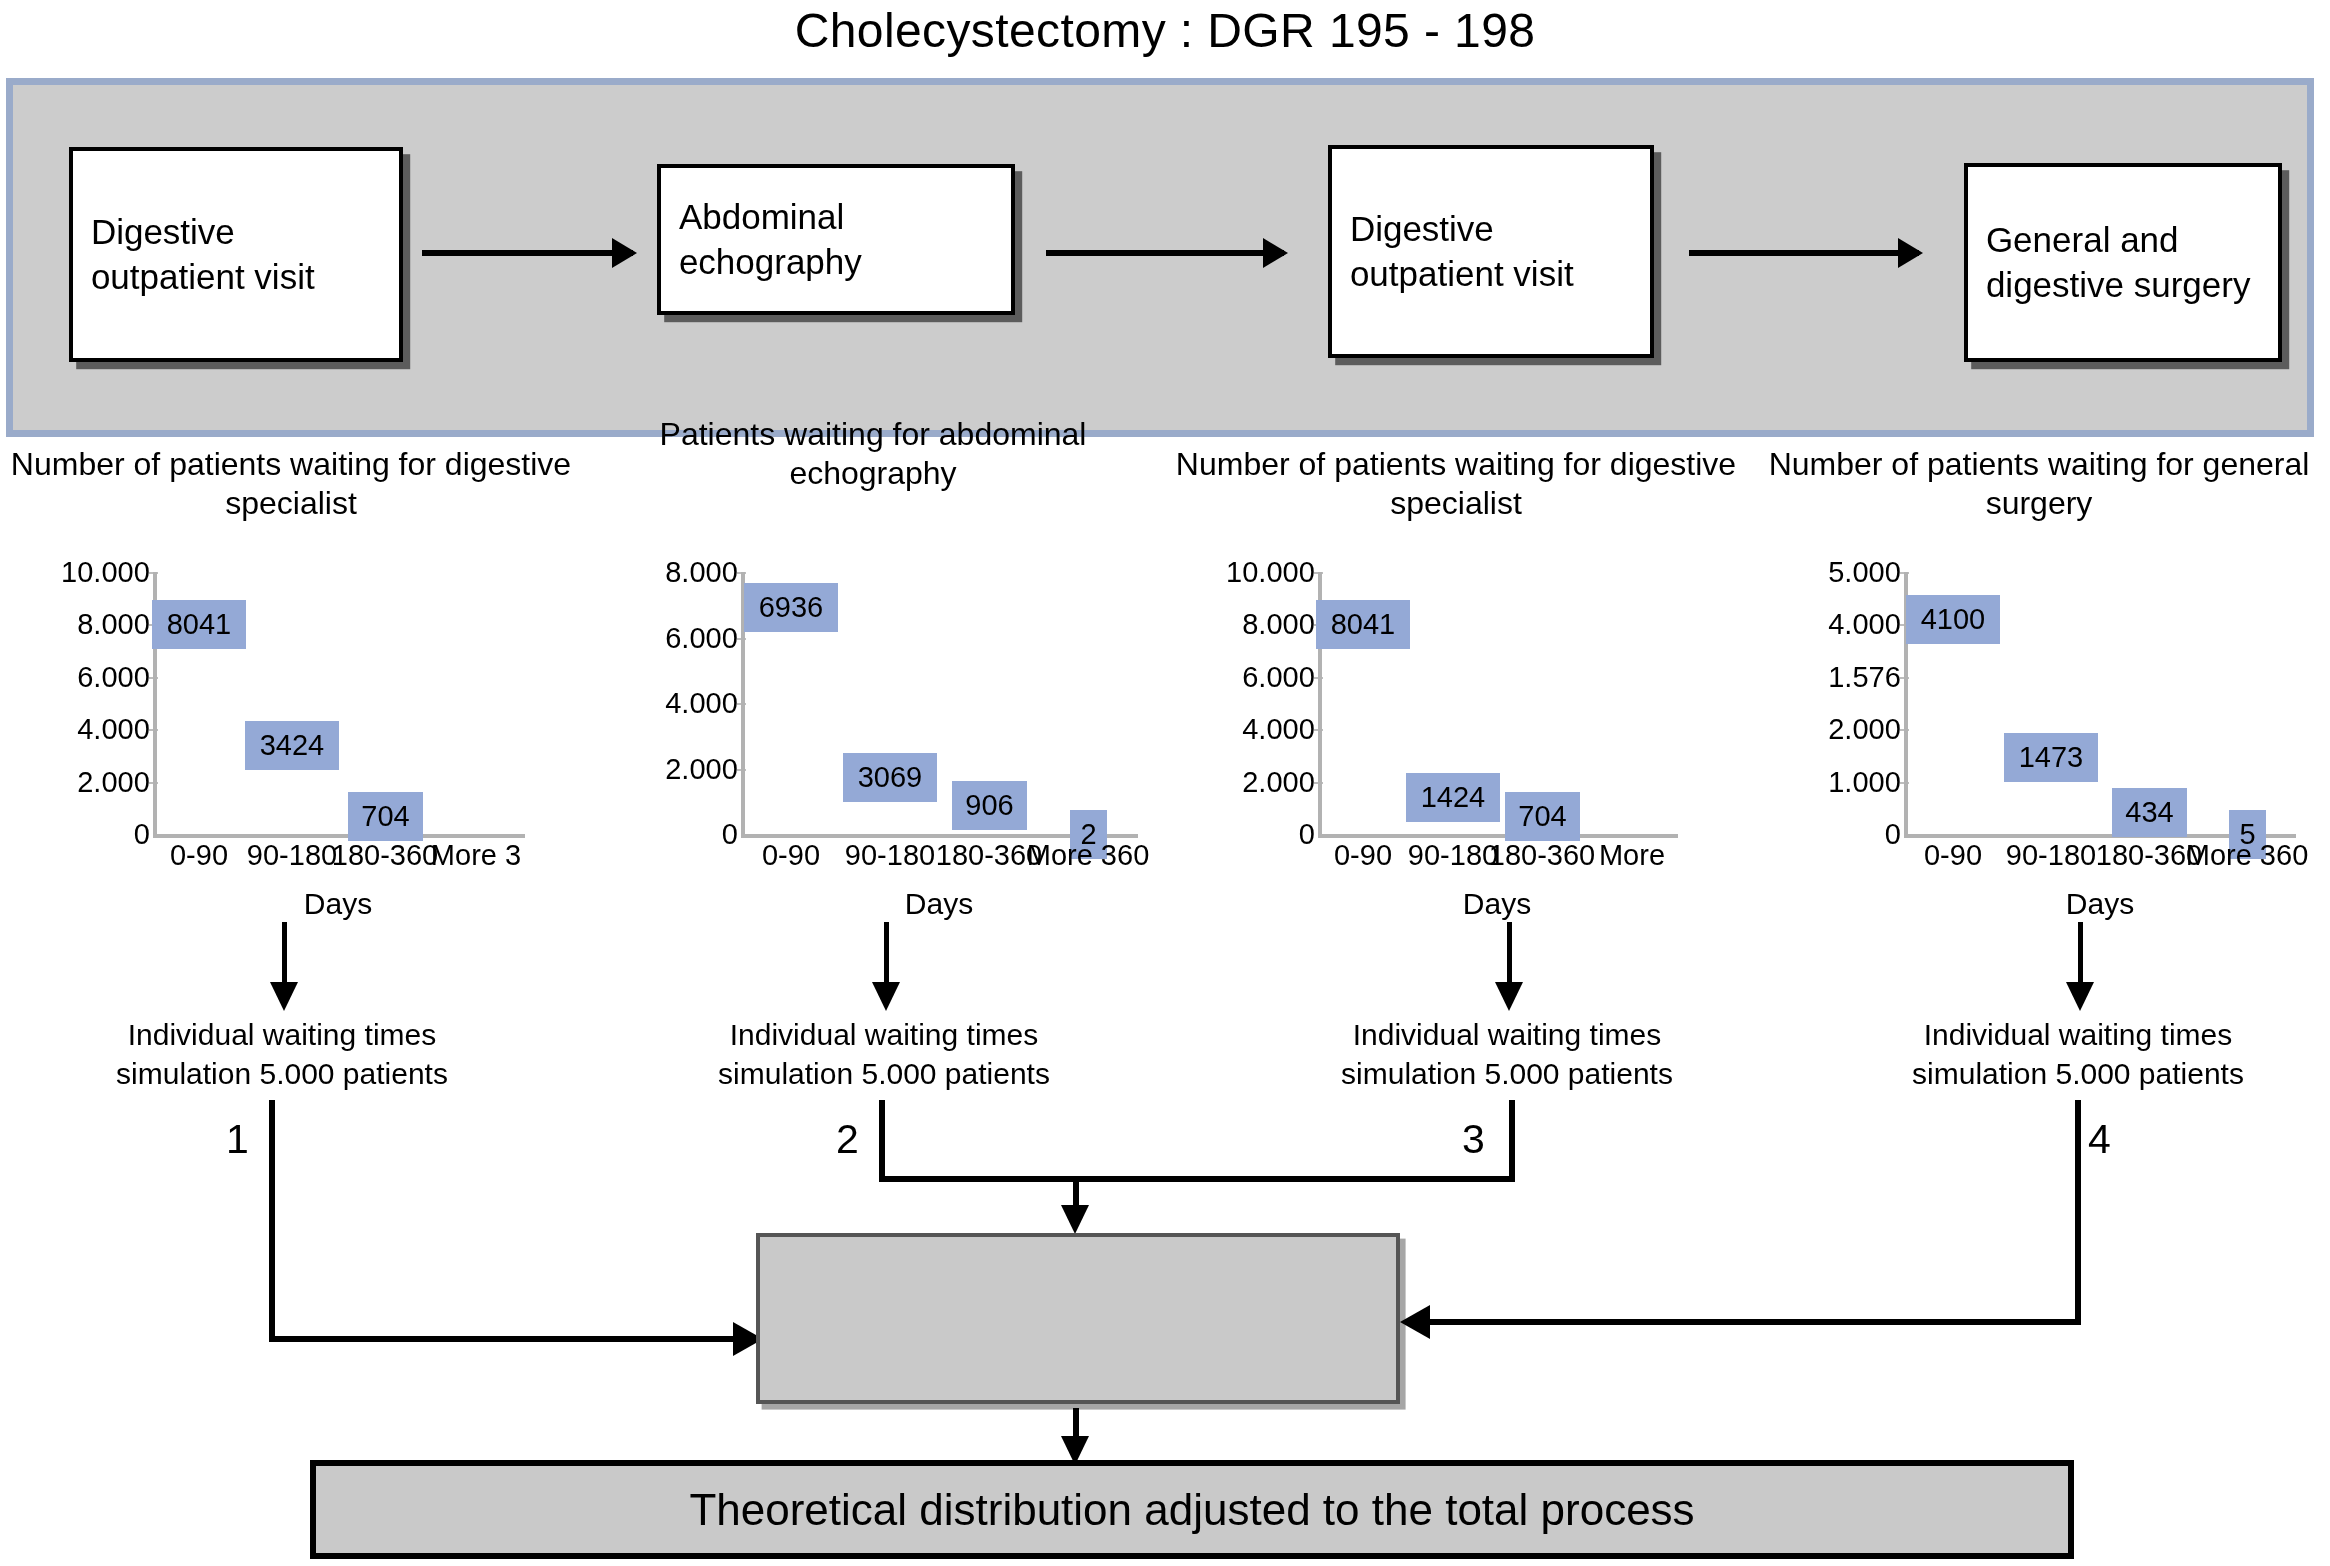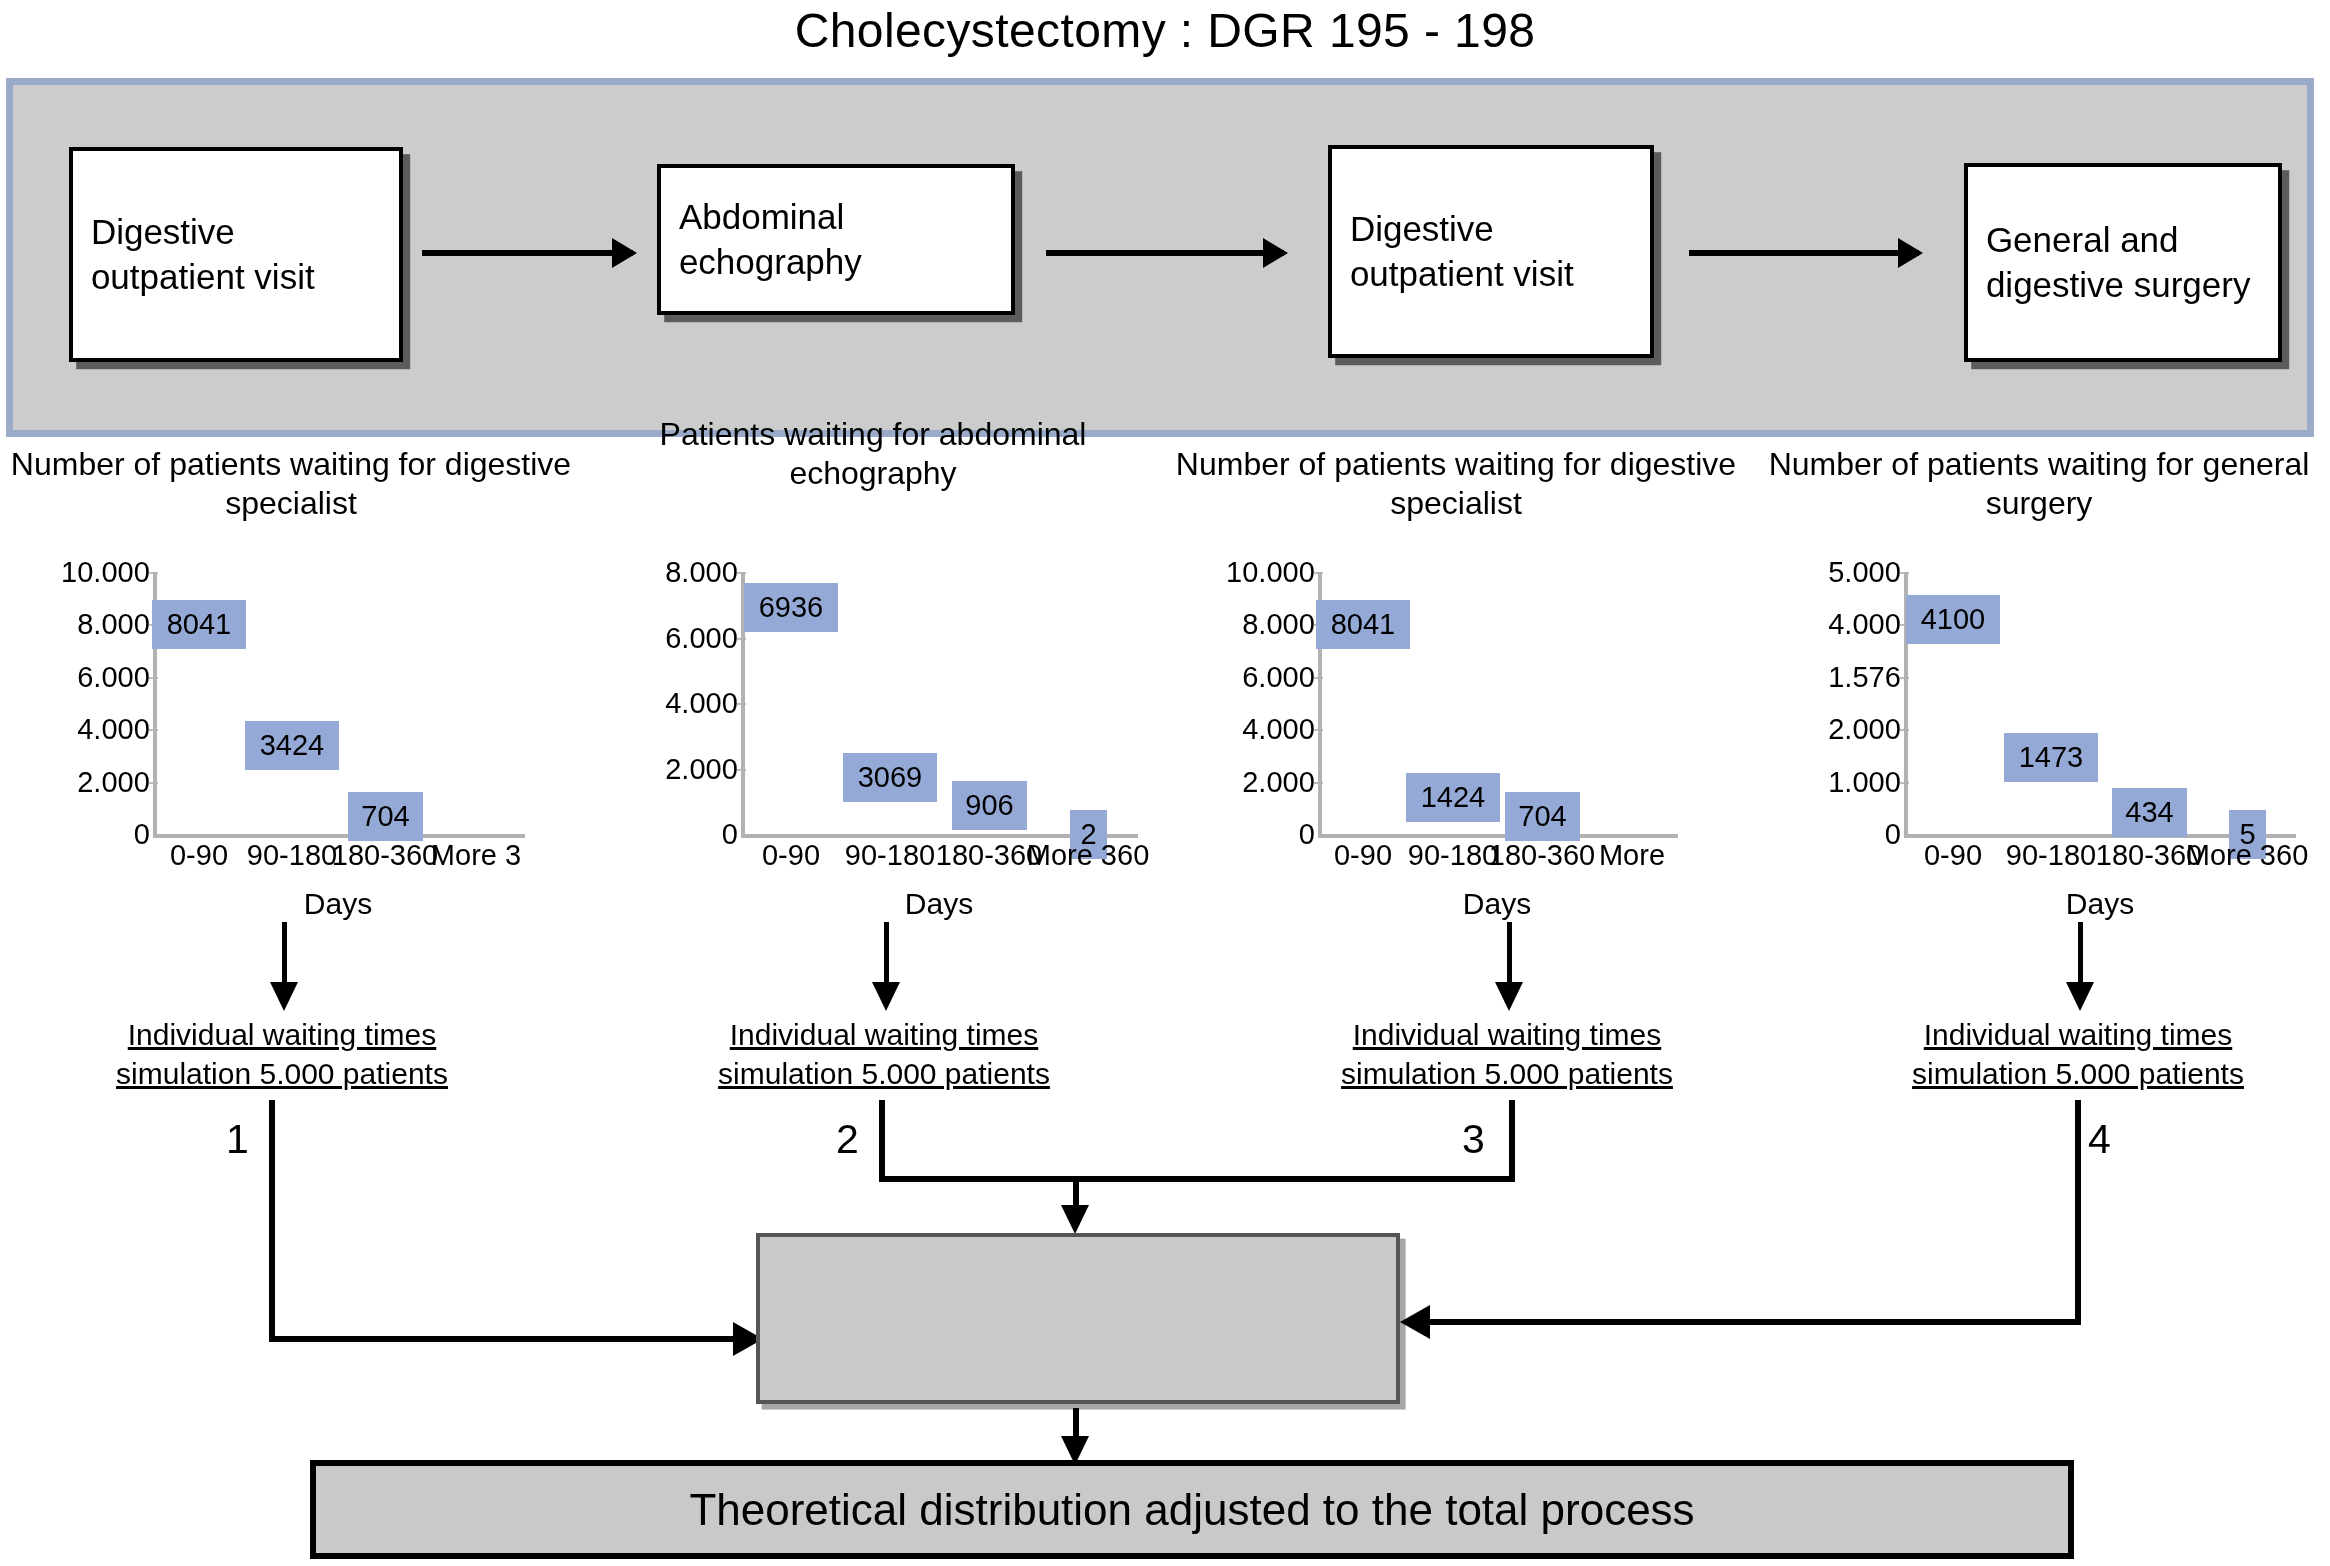--- a/index.html
+++ b/index.html
@@ -81,21 +81,21 @@
   
   .down-arrow{position:absolute;width:4.8px;background:#000;}
   .down-arrow:after{
     content:"";position:absolute;left:-12px;bottom:-27px;
     border-top:29px solid #000;border-left:14.3px solid transparent;border-right:14.3px solid transparent;
   }
 
   
   .sim-caption{
     position:absolute;top:1015px;width:508px;text-align:center;
-    font-size:30px;line-height:1.3;text-decoration:underline;
+    font-size:30px;line-height:1.3;
   }
 
   
   .conn-num{position:absolute;font-size:41px;line-height:1;}
   .vline{position:absolute;width:5.6px;background:#000;}
   .hline{position:absolute;height:5.6px;background:#000;}
   .harrow-right:after{
     content:"";position:absolute;right:-4.8px;top:-14.3px;
     border-left:30px solid #000;border-top:17.5px solid transparent;border-bottom:17.5px solid transparent;
   }

